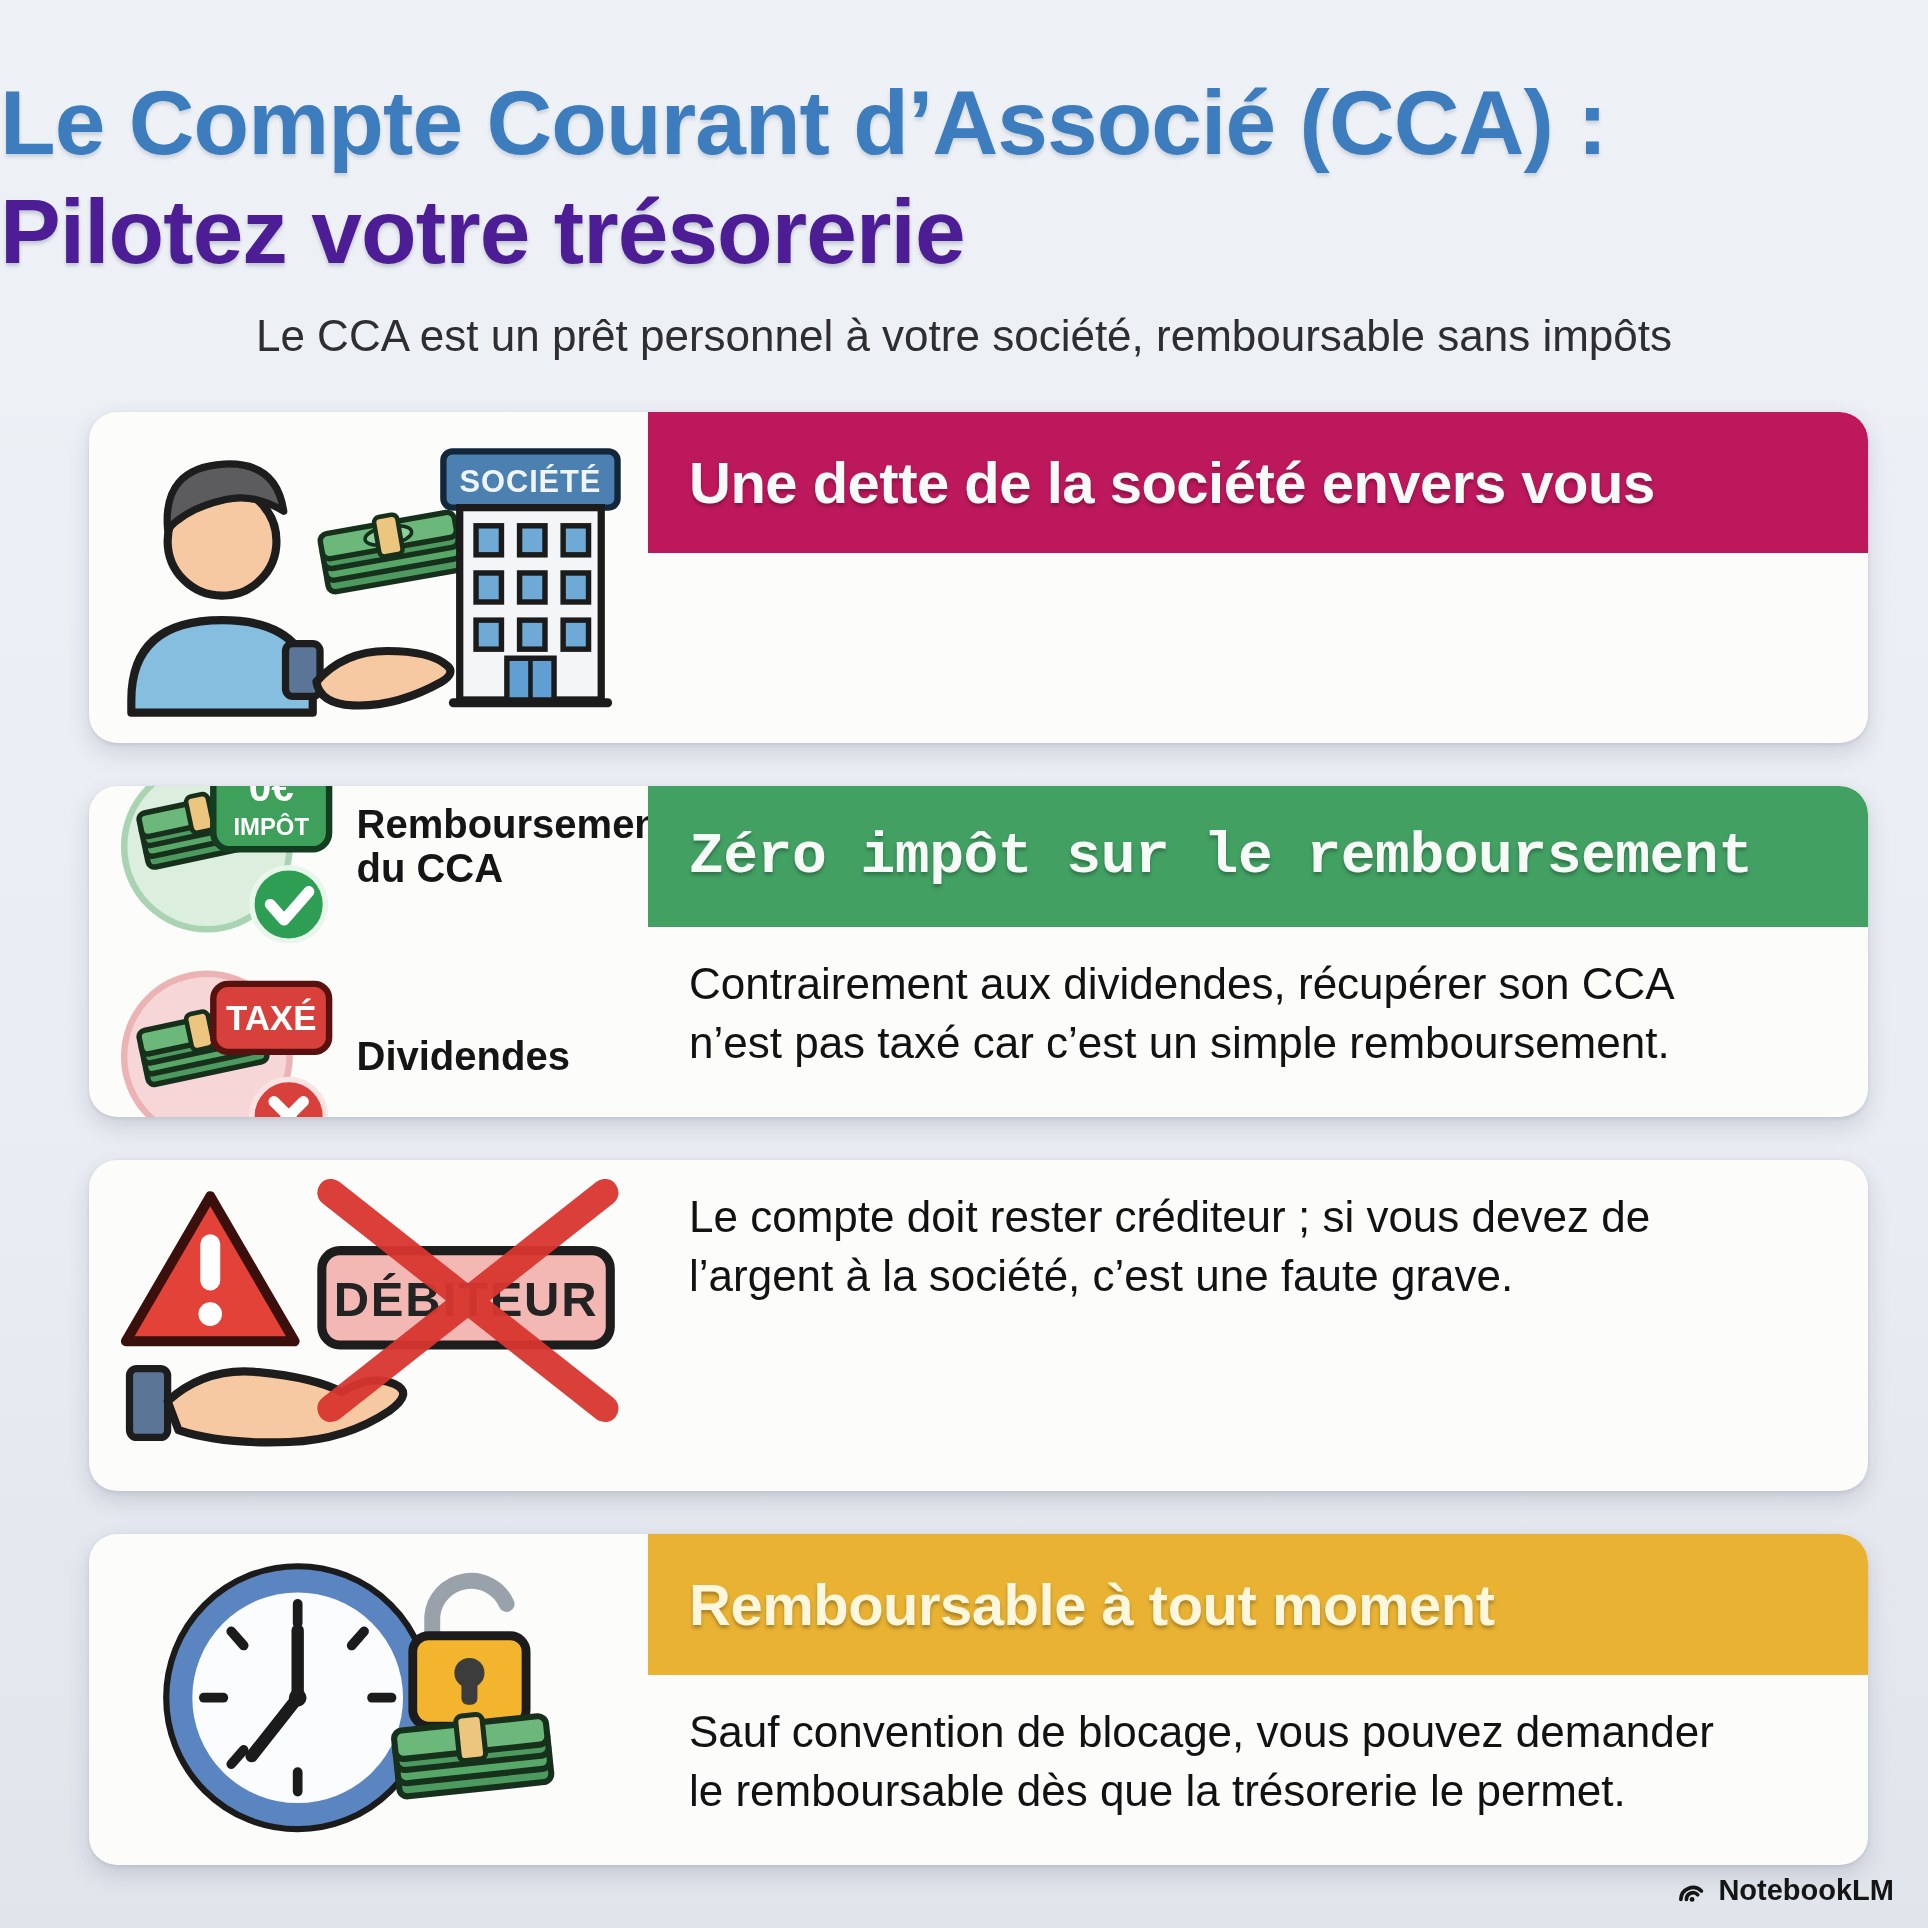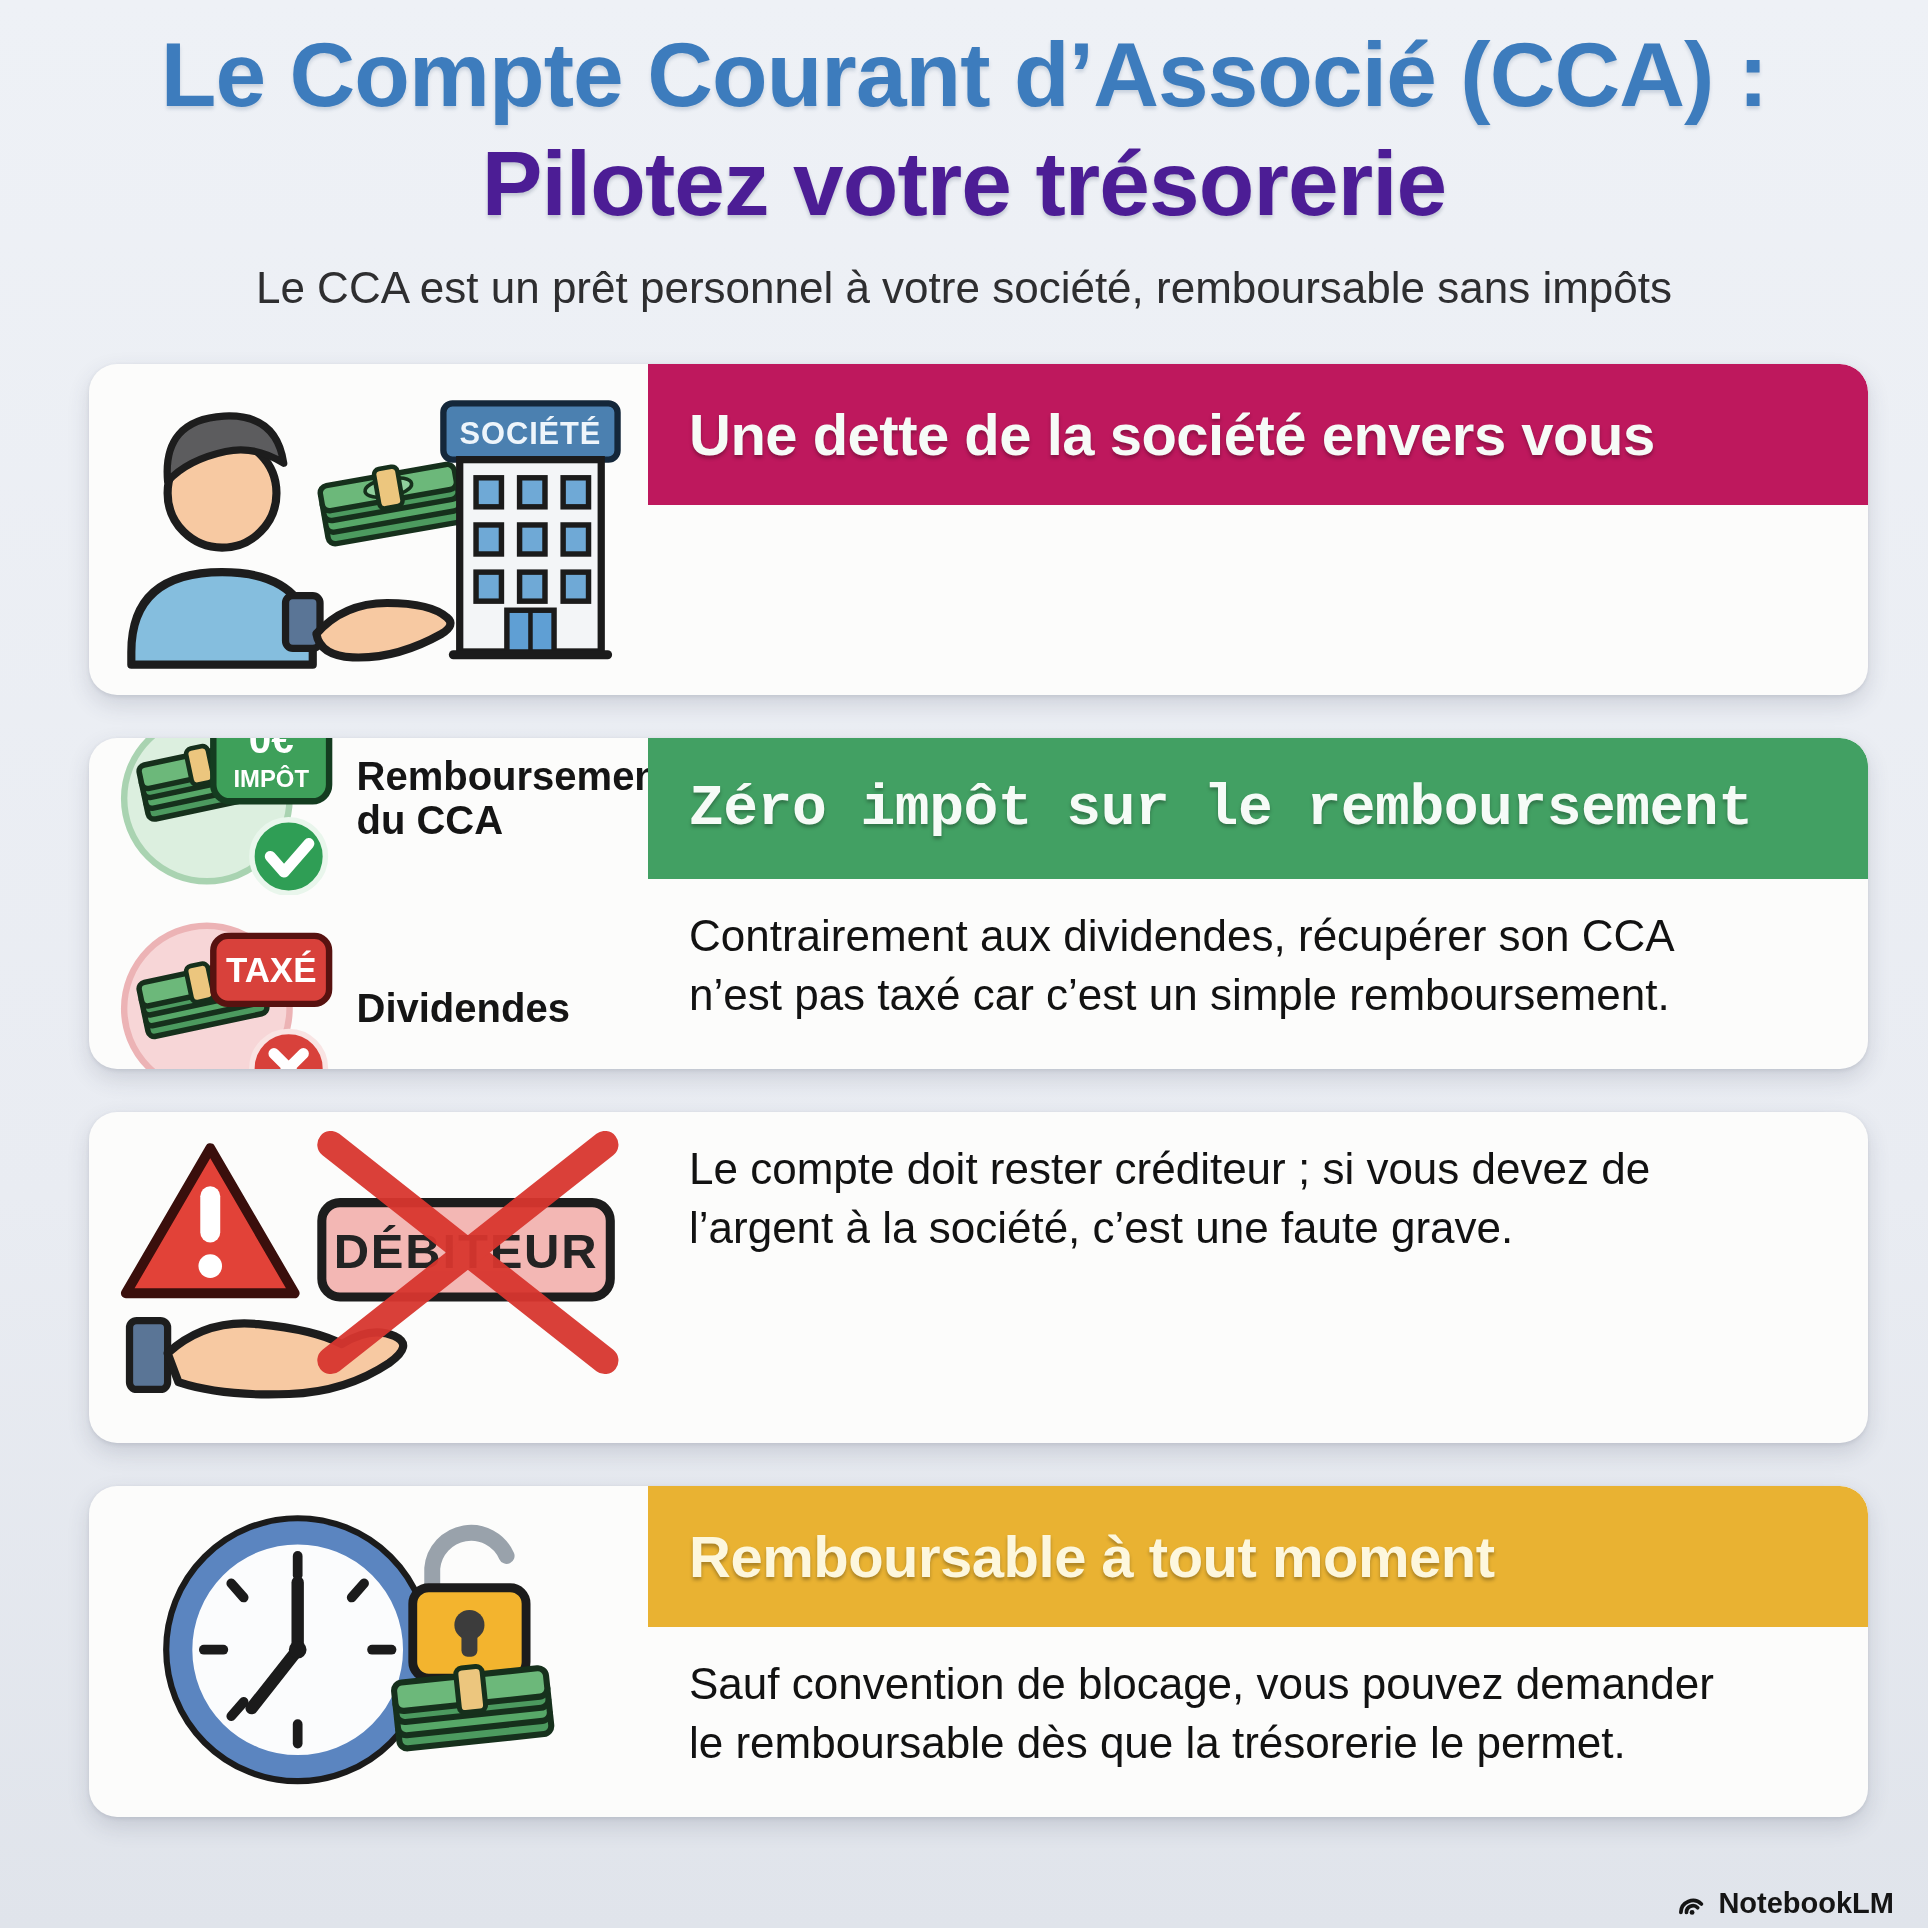--- a/index.html
+++ b/index.html
@@ -5,21 +5,21 @@
   html,body{margin:0;padding:0;}
   body{
     width:1928px;height:1928px;
     font-family:"Liberation Sans","DejaVu Sans",sans-serif;
     background:linear-gradient(180deg,#eef1f6 0%,#e9ecf2 62%,#e0e4eb 100%);
     overflow:hidden;
   }
   .poster{position:relative;width:1928px;height:1928px;}
 
   
-  .title{ text-align:center; padding-top:20px; line-height:1.2; letter-spacing:-0.9px; }
+  .title{ text-align:left; padding-top:68px; line-height:1.2; letter-spacing:-0.9px; }
   .title .l1{ display:block; font-size:91px; font-weight:bold; color:#3d7cbd;
               text-shadow:0 2.8px 3.8px rgba(40,70,110,.18);}
   .title .l2{ display:block; font-size:91px; font-weight:bold; color:#21416b;
               text-shadow:0 2.8px 3.8px rgba(20,40,70,.20);}
   .subtitle{ margin-top:24.5px; text-align:center; font-size:44px; color:#2e2e30; }
 
   
   .cards{ margin:51px 60px 0 89px; display:flex; flex-direction:column; gap:43px; }
   .card{
     height:331px; background:#fcfcfb; border-radius:28px; overflow:hidden;
@@ -43,21 +43,21 @@
     font-size:44px; line-height:1.34; color:#121212;
   }
 
   
   .rows{ display:flex; flex-direction:column; gap:17px; padding-left:17px; }
   .row{ display:flex; align-items:center; gap:17px; }
   .row-label{ font-size:40px; font-weight:bold; color:#151515; line-height:1.12; width:282px; }
 
   
   .watermark{
-    position:absolute; right:34px; bottom:8px; display:flex; align-items:center; gap:9.4px;
+    position:absolute; right:34px; bottom:21px; display:flex; align-items:center; gap:9.4px;
     font-size:29px; font-weight:bold; color:#151515;
   }
 
   svg{display:block;}
 </style>
 </head>
 <body>
 
 <div class="poster">
 

